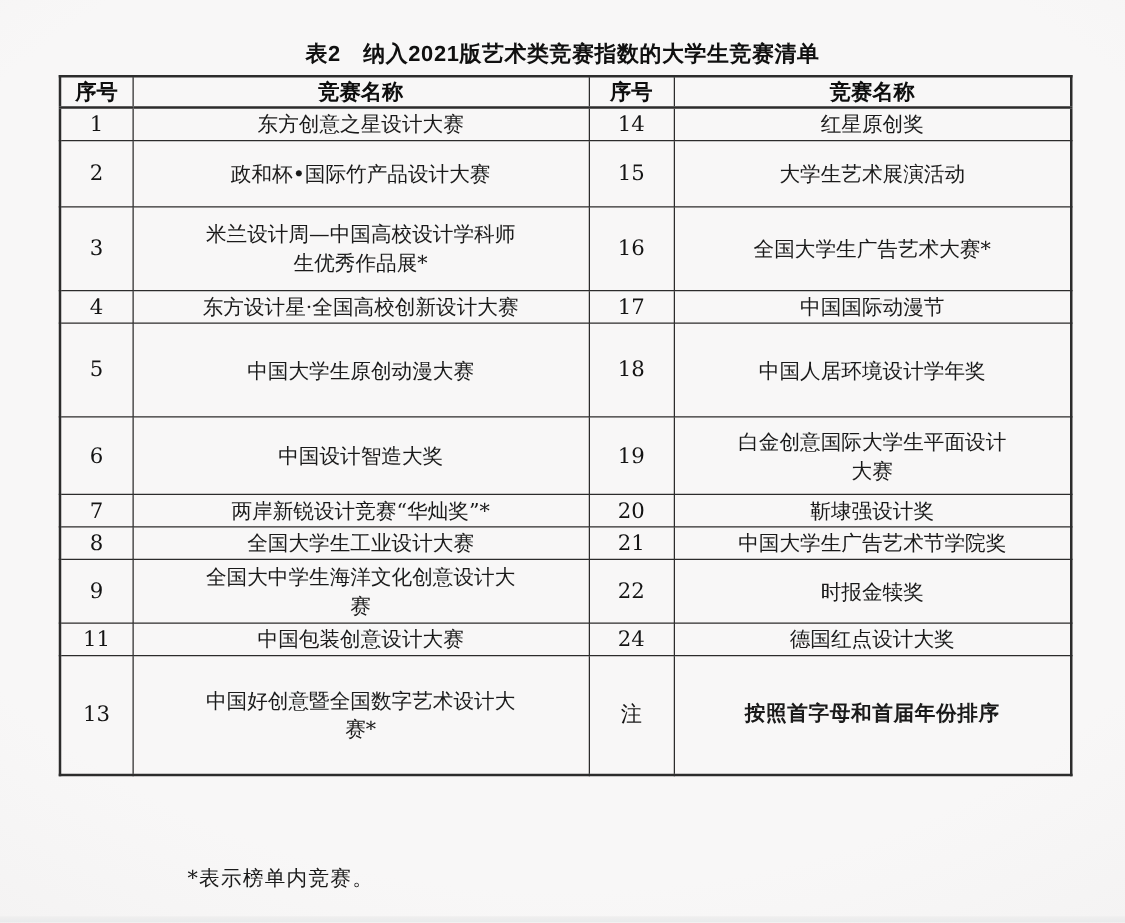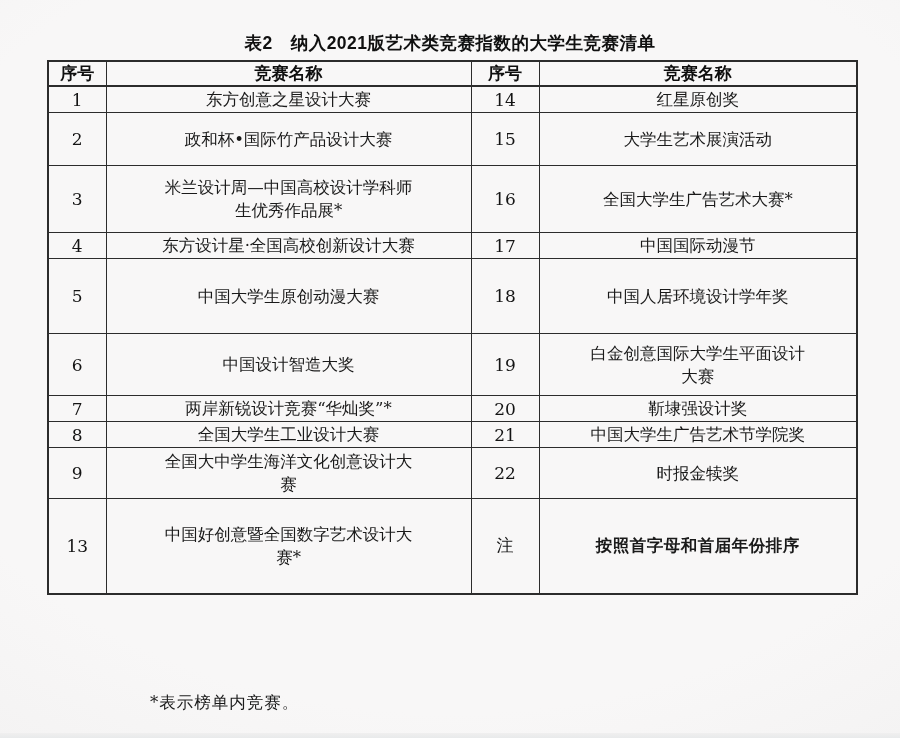--- a/index.html
+++ b/index.html
@@ -140,20 +140,26 @@
 
   <tr style="height: 51px;">
     <td class="cell-no">9</td>
     <td class="cell-name">全国大中学生海洋文化创意设计大
 赛</td>
     <td class="cell-no">22</td>
     <td class="cell-name cell-name-right">时报金犊奖</td>
   </tr>
 
 
+  <tr style="height: 25px;">
+    <td class="cell-no">11</td>
+    <td class="cell-name">中国包装创意设计大赛</td>
+    <td class="cell-no">24</td>
+    <td class="cell-name cell-name-right">德国红点设计大奖</td>
+  </tr>
 
 
   <tr style="height: 95px;">
     <td class="cell-no">13</td>
     <td class="cell-name">中国好创意暨全国数字艺术设计大
 赛*</td>
     <td class="cell-no">注</td>
     <td class="cell-name cell-name-right">按照首字母和首届年份排序</td>
   </tr>
 </tbody>

